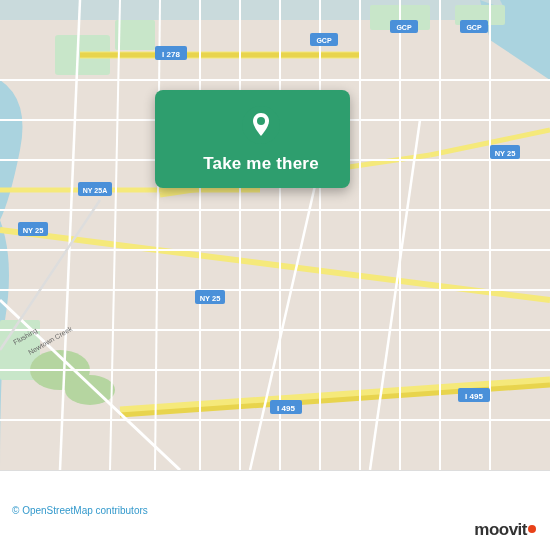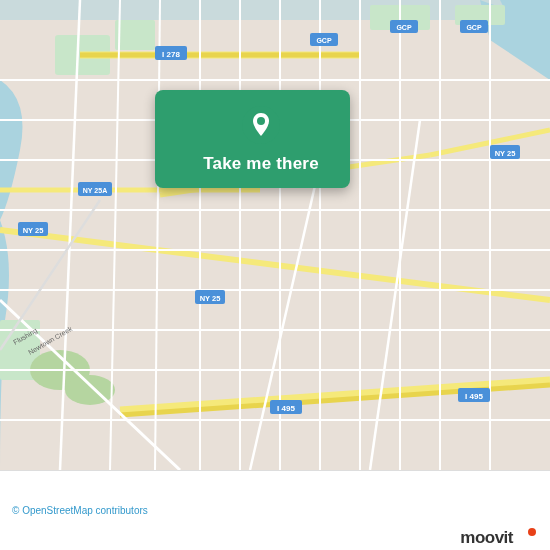--- a/index.html
+++ b/index.html
@@ -79,25 +79,25 @@
     }
 
     #address-line {
       font-size: 15px;
       font-weight: 600;
       color: #222;
     }
 
     #moovit-logo {
       position: absolute;
-      bottom: 2px;
+      bottom: 10px;
       right: 14px;
       display: flex;
-      align-items: flex-start;
-      gap: 14px;
+      align-items: center;
+      gap: 0;
     }
 
     #moovit-logo .moovit-text {
       font-size: 17px;
       font-weight: 700;
       color: #333;
       letter-spacing: -0.5px;
     }
 
     #moovit-logo .moovit-dot {

